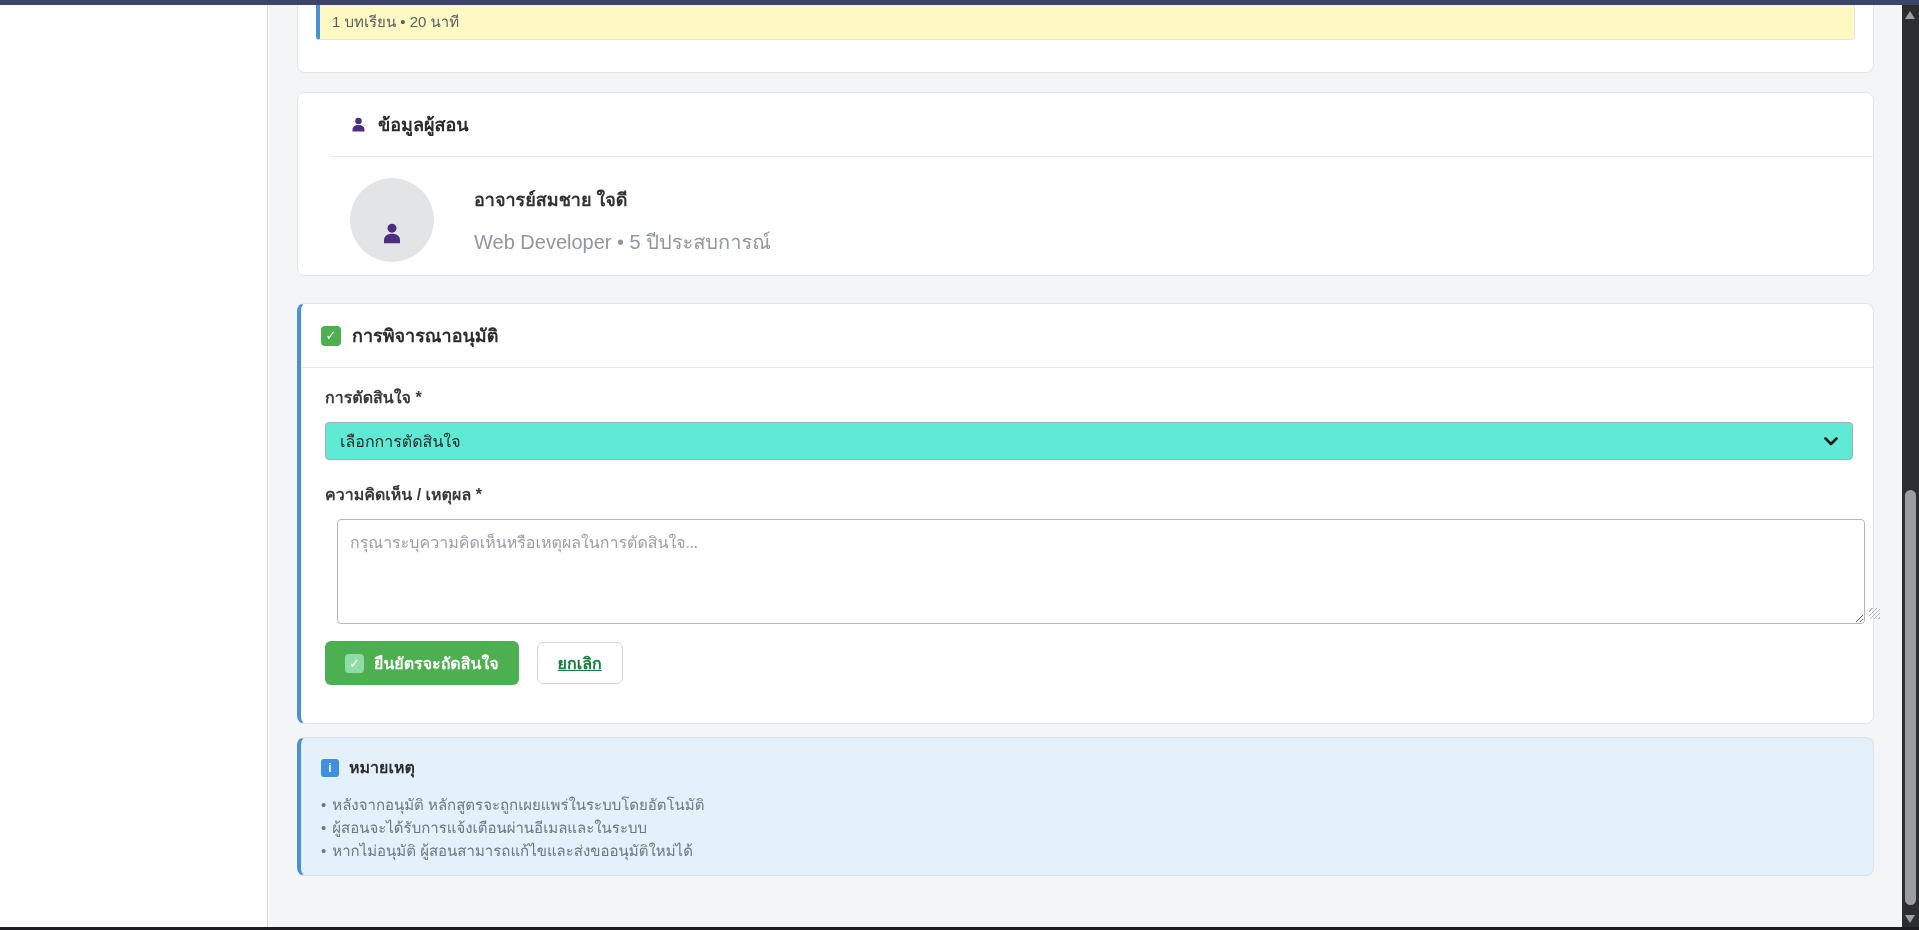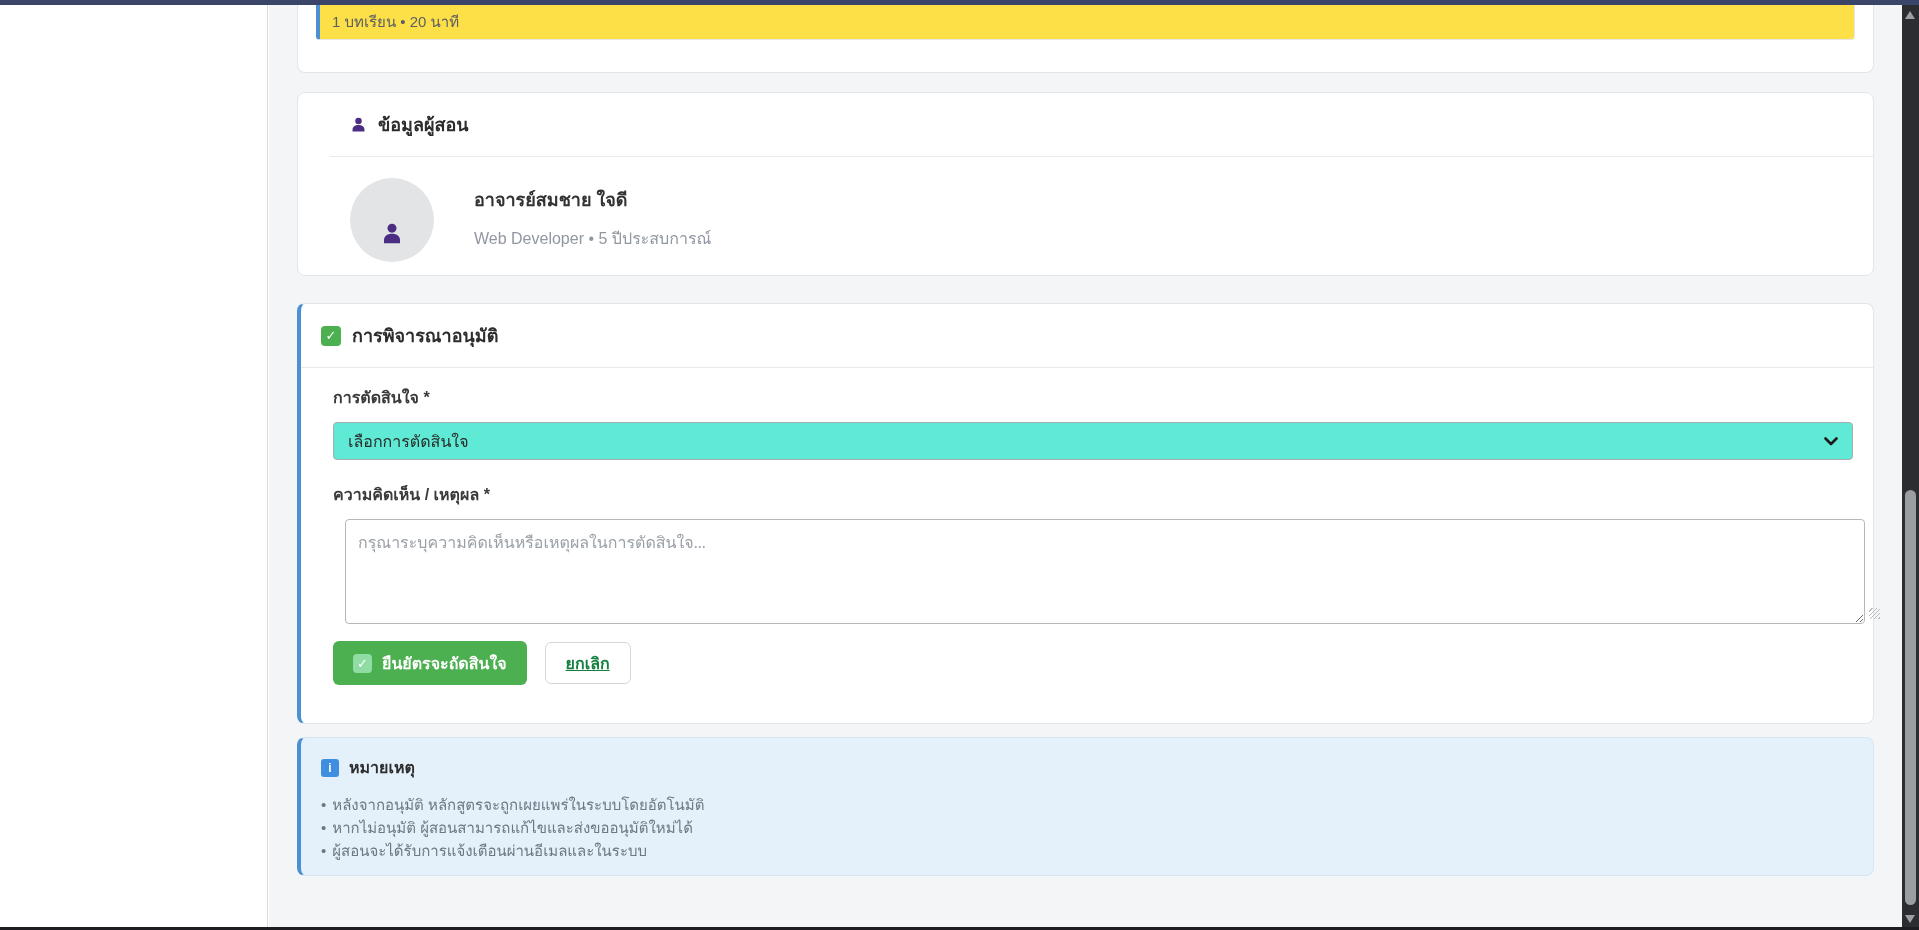--- a/index.html
+++ b/index.html
@@ -25,46 +25,46 @@
     background: #ffffff; border: 1px solid #e3e5e8; border-radius: 8px;
   }
 
   
   .card-top {
     height: 68px; border-top: none; border-top-left-radius: 0; border-top-right-radius: 0;
     padding: 0 18px;
   }
   .lesson-subcard {
     border: 1px solid #e6e6e6; border-top: none; border-left: 4px solid #4a90d2;
-    border-radius: 0 0 4px 4px; height: 35px; background: #fde047;
+    border-radius: 0 0 4px 4px; height: 35px; background: #fef9c3;
     display: flex; align-items: flex-start; padding: 5px 0 12px 12px;
     font-size: 15px; color: #5a5f64;
   }
 
   
   .card-header {
     display: flex; align-items: center; gap: 11px; height: 64px;
     padding: 0 20px; border-bottom: 1px solid #e8e9eb;
     font-size: 18px; font-weight: bold; color: #2c2c2c;
   }
 
   
   .card-instructor { margin-top: 19px; height: 184px; padding-left: 32px; }
   .inst-body { display: flex; gap: 40px; padding: 21px 20px 0 20px; }
   .avatar {
     width: 84px; height: 84px; border-radius: 50%; background: #e3e4e6;
     display: flex; align-items: center; justify-content: center; flex: 0 0 84px;
   }
   .inst-name { font-size: 18px; font-weight: bold; color: #323232; margin-top: 7px; }
-  .inst-role { font-size: 16px; color: #9097a0; margin-top: 12px; }
+  .inst-role { font-size: 20px; color: #9097a0; margin-top: 12px; }
   .inst-stats { font-size: 16px; color: #848b94; margin-top: 7px; }
 
   
   .card-approval { margin-top: 27px; height: 421px; border-left: 4px solid #4a90d2; }
-  .form-area { padding: 17px 20px 0 32px; }
+  .form-area { padding: 17px 20px 0 24px; }
   .form-label { font-size: 16px; font-weight: bold; color: #3a3a3a; }
   .select-box {
     margin-top: 12px; height: 38px; background: #5eead4;
     border: 1px solid #a9abb1; border-radius: 4px;
     display: flex; align-items: center; justify-content: space-between;
     padding: 0 14px; font-size: 16px; color: #2b2b2b; cursor: default;
   }
   .label-2 { margin-top: 22px; }
   .comment-box {
     margin-top: 12px; width: 100%; height: 105px;
@@ -212,24 +212,24 @@
         <span class="info-chip">
           <span>i</span>
         </span>
         <span>หมายเหตุ</span>
       </div>
       <div class="note-list">
         <div class="note-line">
           <span class="marker">•</span><span>หลังจากอนุมัติ หลักสูตรจะถูกเผยแพร่ในระบบโดยอัตโนมัติ</span>
         </div>
         <div class="note-line">
+          <span class="marker">•</span><span>ผู้สอนจะได้รับการแจ้งเตือนผ่านอีเมลและในระบบ</span>
+        </div>
+        <div class="note-line">
           <span class="marker">•</span><span>หากไม่อนุมัติ ผู้สอนสามารถแก้ไขและส่งขออนุมัติใหม่ได้</span>
-        </div>
-        <div class="note-line">
-          <span class="marker">•</span><span>ผู้สอนจะได้รับการแจ้งเตือนผ่านอีเมลและในระบบ</span>
         </div>
       </div>
     </div>
 
   </div>
 </div>
 
 <div class="scrollbar">
   <div class="sb-arrow-up"></div>
   <div class="sb-thumb"></div>

